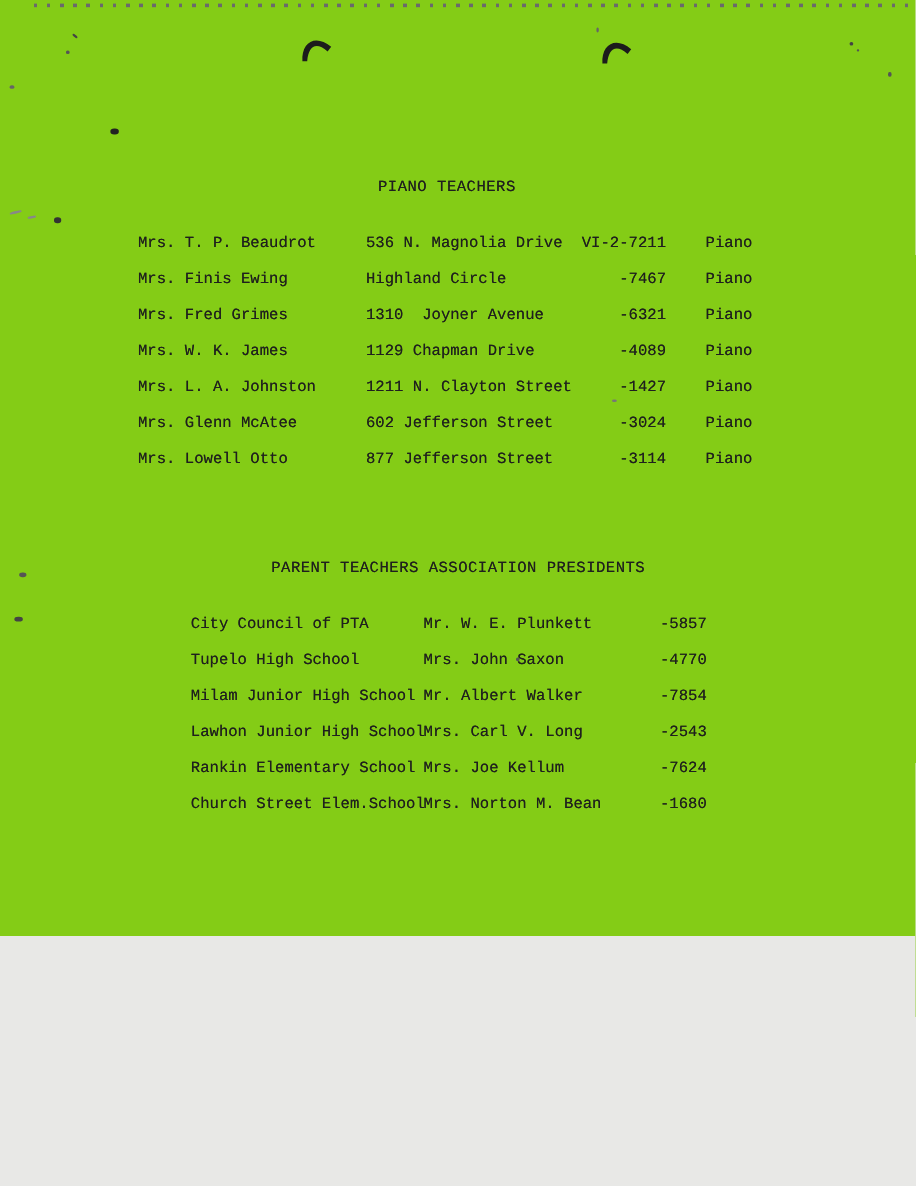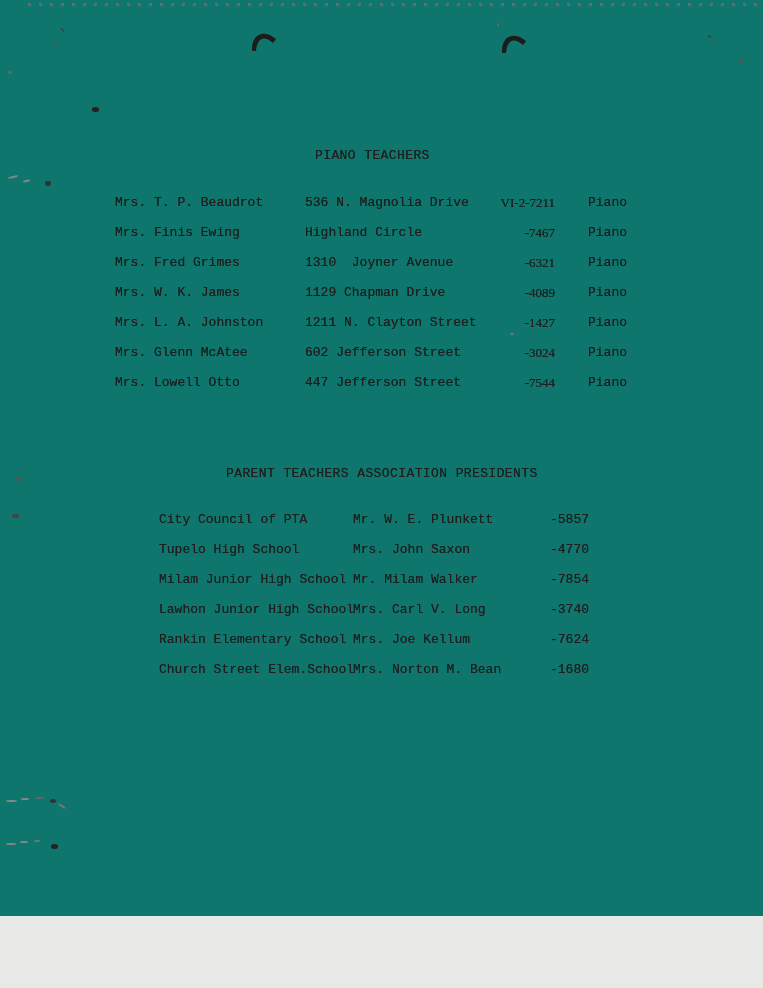--- a/index.html
+++ b/index.html
@@ -1,36 +1,36 @@
 <!DOCTYPE html>
 <html><head>
 <meta charset="utf-8">
 <style>
   html,body{margin:0;padding:0;background:#e8e8e6;}
   .page{
     position:relative;
-    width:763px;height:916px;
-    background:#0f766e;
+    width:763px;height:780px;
+    background:#84cc16;
     font-family:"Liberation Mono","DejaVu Sans Mono",monospace;
     color:#1f1f1f;
     overflow:hidden;
   }
   .txt{
     font-size:13px;
     line-height:15px;
     white-space:pre;
     text-shadow:0 0 0.5px rgba(20,20,20,.75);
   }
   .section-title{position:absolute;letter-spacing:.4px;}
   .tbl{position:absolute;left:115px;}
   .row{display:flex;height:30px;align-items:flex-start;}
   
   .c-name{width:190px;}
   .c-addr{width:175px;}
-  .c-phone{width:75px;text-align:right;display:inline-block;font-family:Liberation Serif, serif;}
+  .c-phone{width:75px;text-align:right;display:inline-block;}
   .c-subj{margin-left:33px;}
   
   .c-org{width:194px;margin-left:44px;}
   .c-pres{width:159px;}
   .c-phone2{width:77px;text-align:right;display:inline-block;}
 
   .perf-top{
     position:absolute;top:3px;left:28px;right:0;height:3px;
     background:repeating-linear-gradient(90deg,#6a6a6a 0 3px,transparent 3px 11px);
   }
@@ -99,48 +99,48 @@
       <span class="c-subj">Piano</span>
     </div>
     <div class="row txt">
       <span class="c-name">Mrs. Glenn McAtee</span>
       <span class="c-addr">602 Jefferson Street</span>
       <span class="c-phone">-3024</span>
       <span class="c-subj">Piano</span>
     </div>
     <div class="row txt">
       <span class="c-name">Mrs. Lowell Otto</span>
-      <span class="c-addr">447 Jefferson Street</span>
-      <span class="c-phone">-7544</span>
+      <span class="c-addr">877 Jefferson Street</span>
+      <span class="c-phone">-3114</span>
       <span class="c-subj">Piano</span>
     </div>
   </div>
 
   <div class="section-title txt" style="left:226px;top:466px;position:absolute;">PARENT TEACHERS ASSOCIATION PRESIDENTS</div>
 
   <div class="tbl" style="top:512px;">
     <div class="row txt">
       <span class="c-org">City Council of PTA</span>
       <span class="c-pres">Mr. W. E. Plunkett</span>
       <span class="c-phone2">-5857</span>
     </div>
     <div class="row txt">
       <span class="c-org">Tupelo High School</span>
       <span class="c-pres">Mrs. John Saxon</span>
       <span class="c-phone2">-4770</span>
     </div>
     <div class="row txt">
       <span class="c-org">Milam Junior High School</span>
-      <span class="c-pres">Mr. Milam Walker</span>
+      <span class="c-pres">Mr. Albert Walker</span>
       <span class="c-phone2">-7854</span>
     </div>
     <div class="row txt">
       <span class="c-org">Lawhon Junior High School</span>
       <span class="c-pres">Mrs. Carl V. Long</span>
-      <span class="c-phone2">-3740</span>
+      <span class="c-phone2">-2543</span>
     </div>
     <div class="row txt">
       <span class="c-org">Rankin Elementary School</span>
       <span class="c-pres">Mrs. Joe Kellum</span>
       <span class="c-phone2">-7624</span>
     </div>
     <div class="row txt">
       <span class="c-org">Church Street Elem.School</span>
       <span class="c-pres">Mrs. Norton M. Bean</span>
       <span class="c-phone2">-1680</span>

